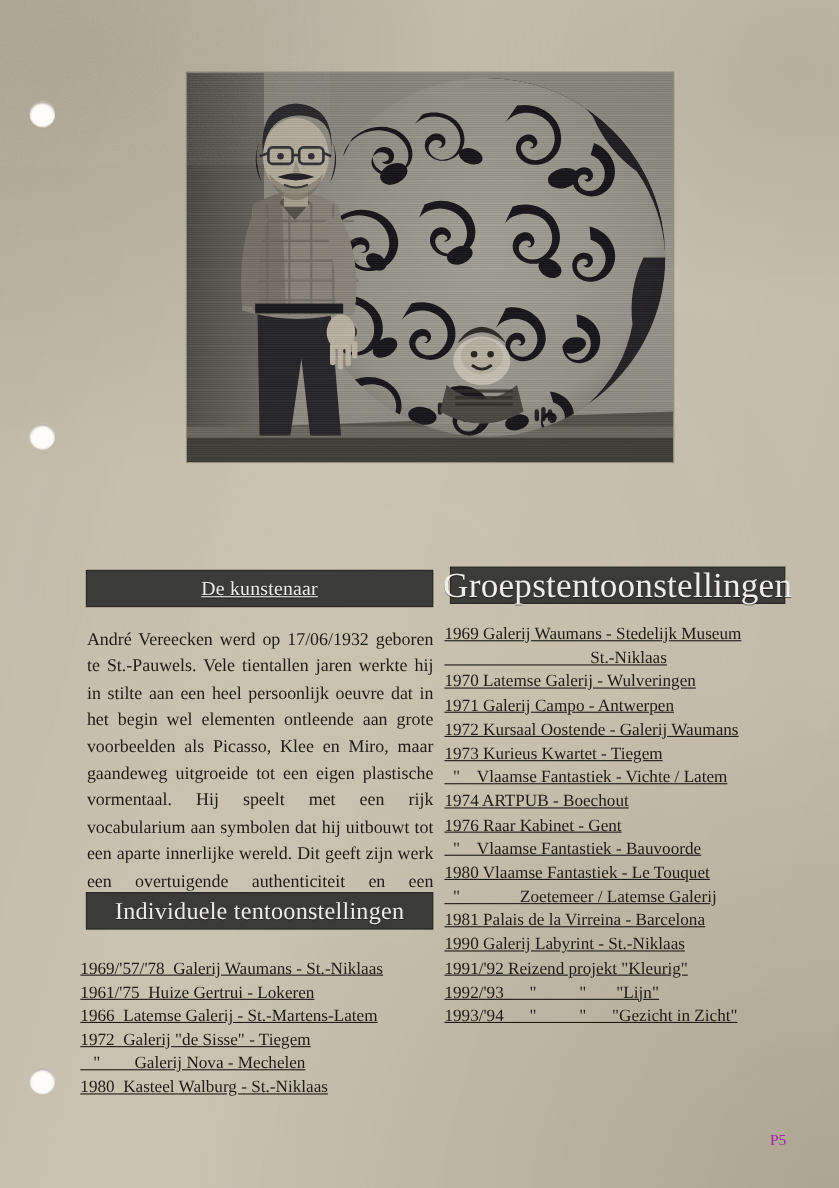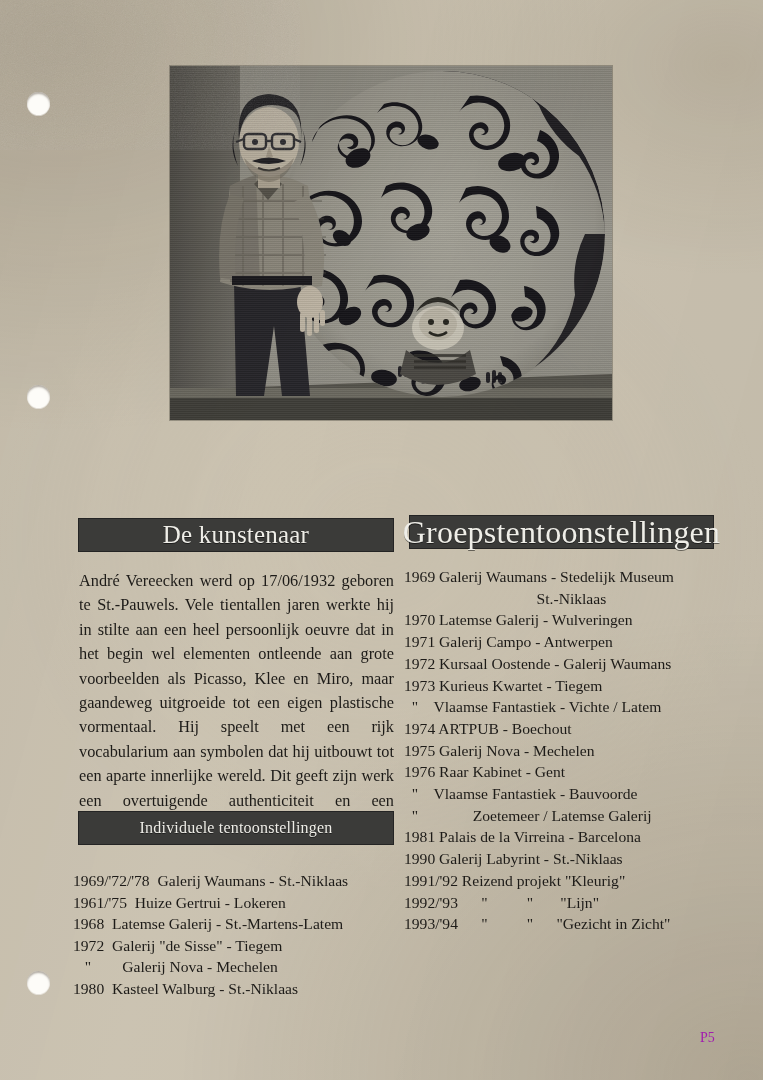--- a/index.html
+++ b/index.html
@@ -81,22 +81,22 @@
     color: #efeee8;
     display: flex;
     align-items: center;
     justify-content: center;
     letter-spacing: .2px;
     z-index: 5;
     box-shadow: inset 0 0 0 1px rgba(25,25,24,.65);
     text-shadow: 0 1px 0 rgba(0,0,0,.5);
   }
 
-  #banner-kunstenaar { left: 78px;  top: 518px; width: 316px; height: 34px; font-size: 25px; }
-  #banner-individueel{ left: 78px;  top: 811px; width: 316px; height: 34px; font-size: 16px; }
+  #banner-kunstenaar { left: 78px;  top: 518px; width: 316px; height: 34px; font-size: 18px; text-decoration: underline; }
+  #banner-individueel{ left: 78px;  top: 811px; width: 316px; height: 34px; font-size: 22px; }
   #banner-groeps     { left: 409px; top: 515px; width: 305px; height: 34px; font-size: 32px; }
 
   
   #bio {
     position: absolute;
     left: 79px;
     top: 569px;
     width: 315px;
     font-size: 16.3px;
     line-height: 24.4px;
@@ -118,21 +118,21 @@
     font-size: 15.6px;
     line-height: 21.6px;
   }
   #list-groeps {
     left: 404px;
     top: 566px;
     width: 318px;
     font-size: 15.6px;
     line-height: 21.7px;
   }
-  .list .row { white-space: pre; }
+  .list .row { white-space: pre; text-decoration: underline; }
 
   #page-number {
     position: absolute;
     left: 700px;
     top: 1030px;
     font-size: 14px;
     color: #a21caf;
     z-index: 5;
   }
 </style>
@@ -311,42 +311,42 @@
   <div class="punch" style="left:27px; top:385px;"></div>
   <div class="punch" style="left:27px; top:971px;"></div>
 
   <div class="banner" id="banner-kunstenaar">De kunstenaar</div>
 
   <div id="bio">André Vereecken werd op 17/06/1932 geboren te St.-Pauwels. Vele tientallen jaren werkte hij in stilte aan een heel persoonlijk oeuvre dat in het begin wel elementen ontleende aan grote voorbeelden als Picasso, Klee en Miro, maar gaandeweg uitgroeide tot een eigen plastische vormentaal. Hij speelt met een rijk vocabularium aan symbolen dat hij uitbouwt tot een aparte innerlijke wereld. Dit geeft zijn werk een overtuigende authenticiteit en een verrukkelijke poëzie.</div>
 
   <div class="banner" id="banner-individueel">Individuele tentoonstellingen</div>
 
   <div class="list" id="list-individueel">
-      <div class="row">1969/'72/'78  Galerij Waumans - St.-Niklaas</div>
+      <div class="row">1969/'57/'78  Galerij Waumans - St.-Niklaas</div>
       <div class="row">1961/'75  Huize Gertrui - Lokeren</div>
-      <div class="row">1968  Latemse Galerij - St.-Martens-Latem</div>
+      <div class="row">1966  Latemse Galerij - St.-Martens-Latem</div>
       <div class="row">1972  Galerij "de Sisse" - Tiegem</div>
       <div class="row">   "        Galerij Nova - Mechelen</div>
       <div class="row">1980  Kasteel Walburg - St.-Niklaas</div>
     </div>
 
   <div class="banner" id="banner-groeps">Groepstentoonstellingen</div>
 
   <div class="list" id="list-groeps">
       <div class="row">1969 Galerij Waumans - Stedelijk Museum</div>
       <div class="row">                                  St.-Niklaas</div>
       <div class="row">1970 Latemse Galerij - Wulveringen</div>
       <div class="row">1971 Galerij Campo - Antwerpen</div>
       <div class="row">1972 Kursaal Oostende - Galerij Waumans</div>
       <div class="row">1973 Kurieus Kwartet - Tiegem</div>
       <div class="row">  "    Vlaamse Fantastiek - Vichte / Latem</div>
       <div class="row">1974 ARTPUB - Boechout</div>
-      <div class="row">1975 Galerij Nova - Mechelen</div>
       <div class="row">1976 Raar Kabinet - Gent</div>
       <div class="row">  "    Vlaamse Fantastiek - Bauvoorde</div>
+      <div class="row">1980 Vlaamse Fantastiek - Le Touquet</div>
       <div class="row">  "              Zoetemeer / Latemse Galerij</div>
       <div class="row">1981 Palais de la Virreina - Barcelona</div>
       <div class="row">1990 Galerij Labyrint - St.-Niklaas</div>
       <div class="row">1991/'92 Reizend projekt "Kleurig"</div>
       <div class="row">1992/'93      "          "       "Lijn"</div>
       <div class="row">1993/'94      "          "      "Gezicht in Zicht"</div>
     </div>
 
   <div id="page-number">P5</div>
 

